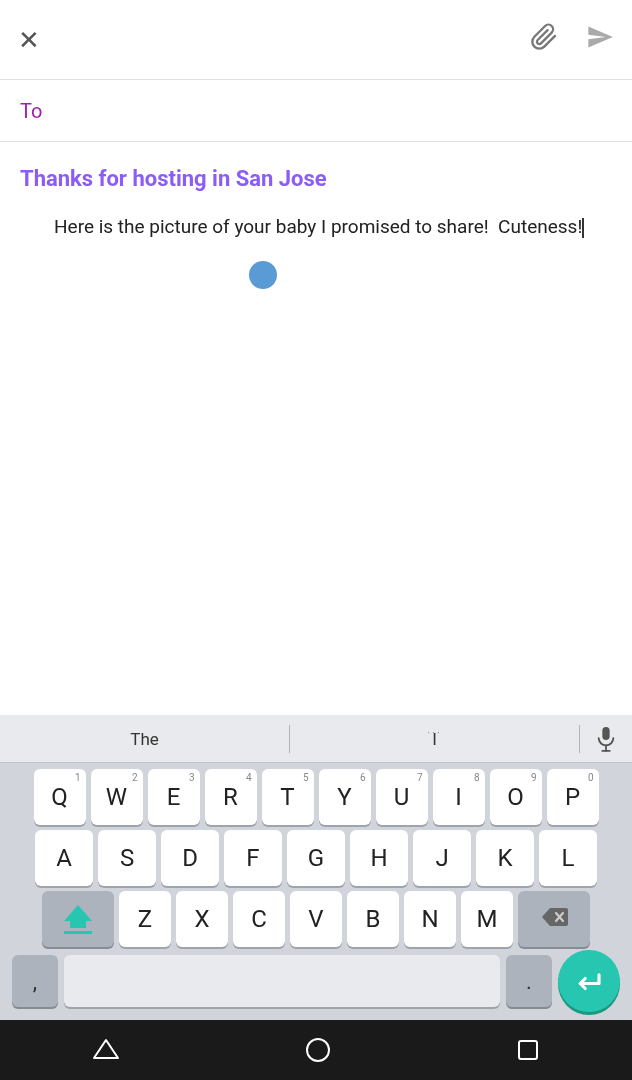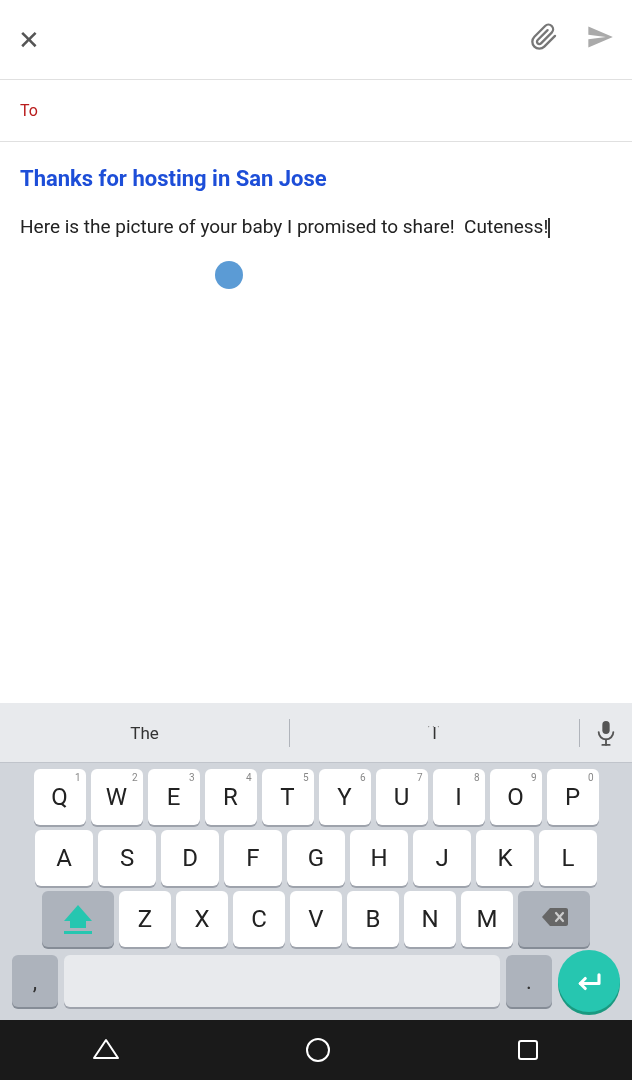--- a/index.html
+++ b/index.html
@@ -46,42 +46,43 @@
 
     
     .to-field {
       display: flex;
       align-items: center;
       padding: 0 20px;
       height: 62px;
       border-bottom: 1px solid #e0e0e0;
     }
     .to-label {
-      font-size: 16px;
-      color: #b91c1c;
+      font-size: 20px;
+      color: #a21caf;
     }
 
     
     .email-body {
       flex: 1;
       padding: 24px 20px 10px 20px;
       position: relative;
       background: #fff;
     }
     .email-subject {
       font-size: 22px;
       font-weight: bold;
-      color: #1d4ed8;
+      color: #8b5cf6;
       margin-bottom: 22px;
     }
     .email-content {
       font-size: 19px;
       color: #222;
       line-height: 1.5;
       position: relative;
+      margin-left: 34px;
     }
     .cursor {
       display: inline-block;
       width: 2px;
       height: 20px;
       background: #333;
       vertical-align: text-bottom;
       animation: blink 1s step-end infinite;
     }
     @keyframes blink {
@@ -108,21 +109,21 @@
     .keyboard {
       background: #d1d5db;
       padding: 0;
       flex-shrink: 0;
     }
 
     
     .autocomplete-row {
       display: flex;
       align-items: center;
-      height: 60px;
+      height: 48px;
       background: #e8eaed;
       border-bottom: 1px solid #c0c4cb;
     }
     .autocomplete-item {
       flex: 1;
       text-align: center;
       font-size: 17px;
       color: #333;
       padding: 6px 0;
     }

